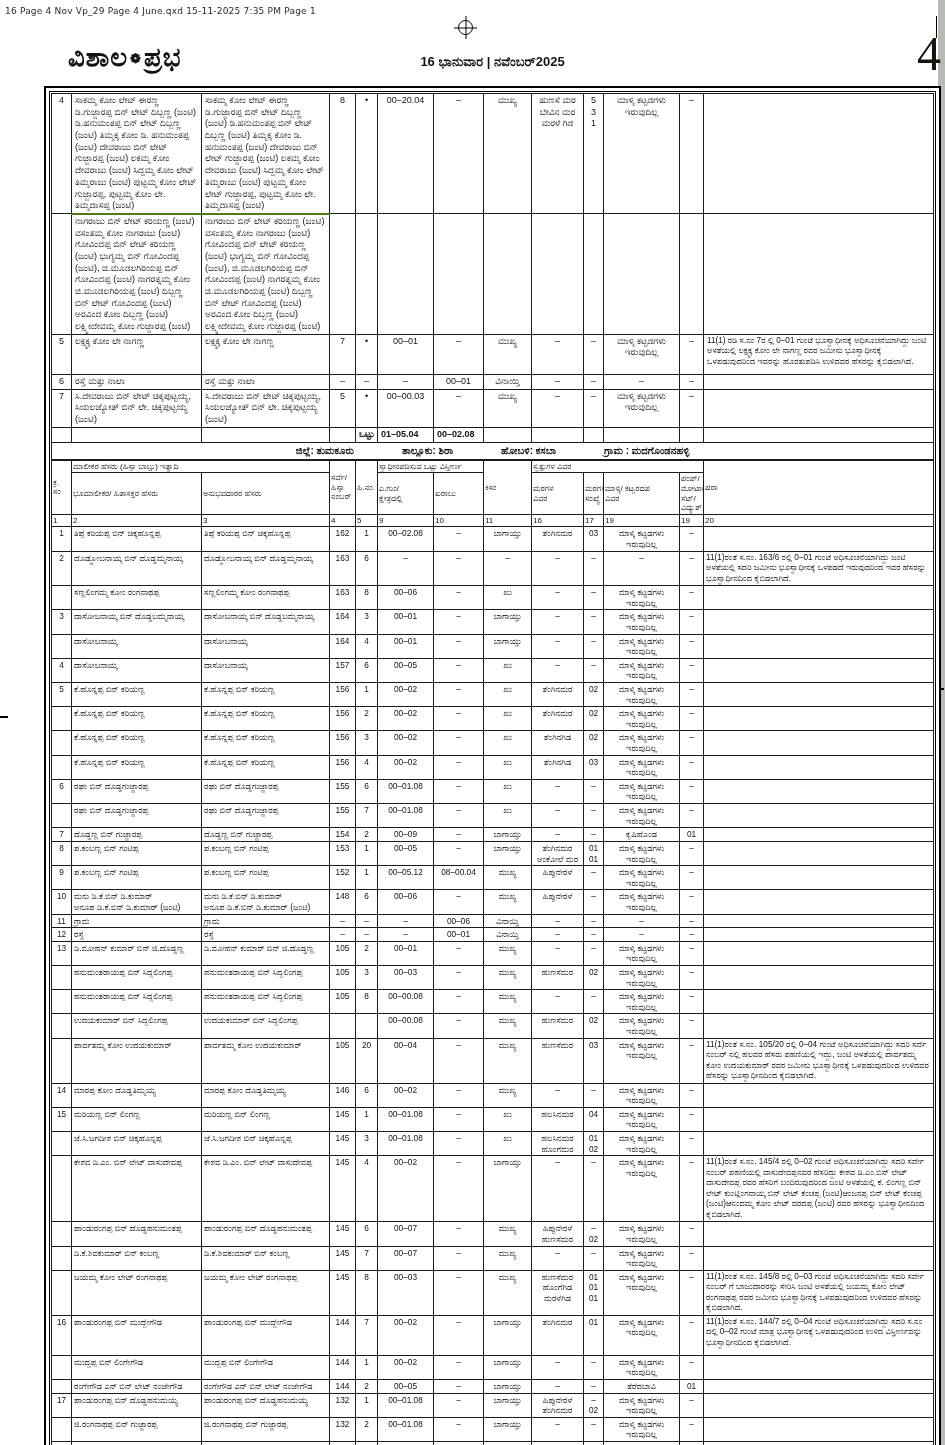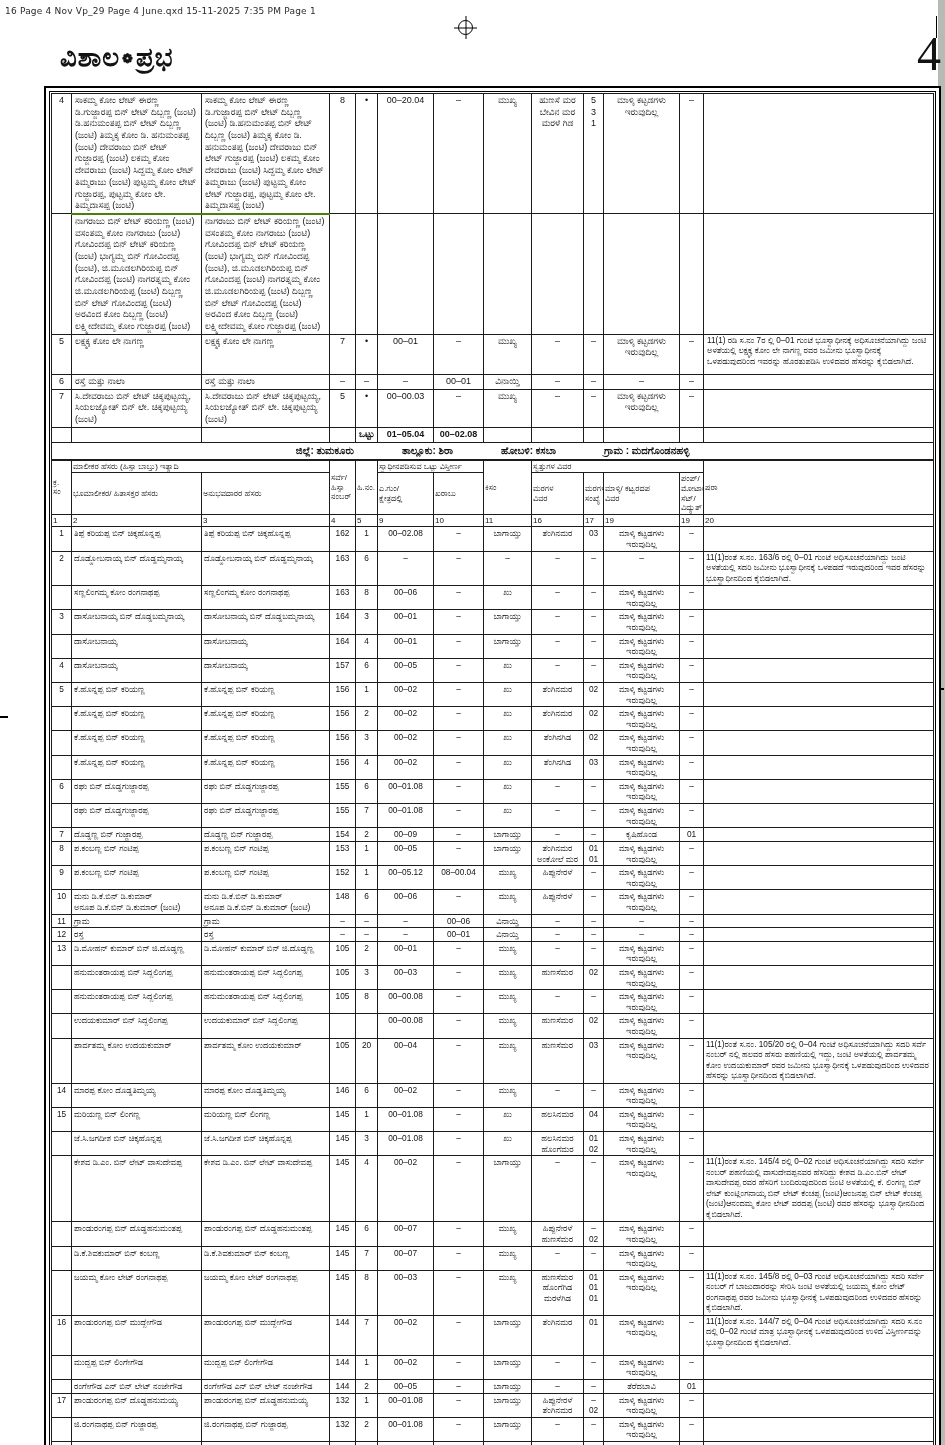--- a/index.html
+++ b/index.html
@@ -15,38 +15,38 @@
   .reg::after{content:"";position:absolute;top:50%;left:-5px;right:-5px;height:1px;background:#000;transform:translateY(-.5px)}
   .reg-top{left:458px;top:20px}
   .reg-bottom{left:458px;top:1410px}
   .tick{position:absolute;background:#000}
   .tick-tr{right:8px;top:16px;width:1px;height:22px}
   .tick-rm{right:1px;top:688px;width:10px;height:2px}
   .tick-lm{left:0;top:716px;width:8px;height:2px}
   .tick-br{right:8px;top:1136px;width:1px;height:40px}
 
   .masthead{position:absolute;left:44px;top:36px;width:897px;height:46px}
-  .logo{position:absolute;left:16px;top:6px;font-family:"DejaVu Serif",serif;
+  .logo{position:absolute;left:24px;top:6px;font-family:"DejaVu Serif",serif;
         font-weight:bold;font-size:26px;letter-spacing:1px}
   .logo .orn{font-size:13px;vertical-align:3px;padding:0 2px}
   .dateline{position:absolute;left:0;right:0;top:18px;text-align:center;font-weight:bold;font-size:13px}
   .pageno{position:absolute;right:0;top:-10px;font-family:"Liberation Serif",serif;font-size:48px;font-weight:400}
 
   .sheet{position:absolute;left:44px;top:86px;width:897px;box-sizing:border-box;background:#fff;
          border:2px solid #000;box-shadow:inset 0 0 0 3px #fff,inset 0 0 0 4px #000;padding:5px}
 
   table{border-collapse:collapse;table-layout:fixed;width:100%}
   td,th{border:1px solid #1c1c1c;box-sizing:border-box;overflow:hidden}
   th{font-size:8px;font-weight:normal;text-align:left;vertical-align:middle;line-height:1.2;padding:1px}
   .t1 td{font-size:9px;line-height:1.3;padding:1px 3px;vertical-align:top;white-space:pre-line}
   .t2 td{font-size:8.3px;line-height:1.28;padding:1px 2px;vertical-align:top;white-space:pre-line}
   td.c-sl,td.c-s,td.c-hn,td.c-e,td.c-k,td.c-t,td.c-c,td.c-p,td.c-tr,td.c-m{text-align:center}
   td.c-o,td.c-a,td.c-r{text-align:left}
   td.c-r{font-size:8.2px}
-  tr.total td{font-weight:bold;text-align:center}
+  tr.total td{font-weight:bold;text-align:left}
   tr.cont td{border-top:none}
   tr.cont td.c-o,tr.cont td.c-a{border-top:2px solid #4d7c0f}
 
   .loc{display:flex;justify-content:center;gap:48px;border:1px solid #1c1c1c;border-top:none;
        font-weight:bold;font-size:10px;padding:2px 0;background:#fff}
 </style>
 </head>
 <body>
 
 <div class="edge-right"></div>
@@ -55,20 +55,21 @@
 
 <div class="reg reg-top"></div>
 <div class="reg reg-bottom"></div>
 <div class="tick tick-tr"></div>
 <div class="tick tick-rm"></div>
 <div class="tick tick-lm"></div>
 <div class="tick tick-br"></div>
 
 <div class="masthead">
   <div class="logo"><span>ವಿಶಾಲ</span><span class="orn">❁</span><span>ಪ್ರಭ</span></div>
+  <div class="dateline">16 ಭಾನುವಾರ | ನವೆಂಬರ್2025</div>
   <div class="pageno">4</div>
 </div>
 
 <div class="sheet">
 
   <table class="t1">
     <colgroup>
         <col style="width:20px">
         <col style="width:130px">
         <col style="width:128px">

